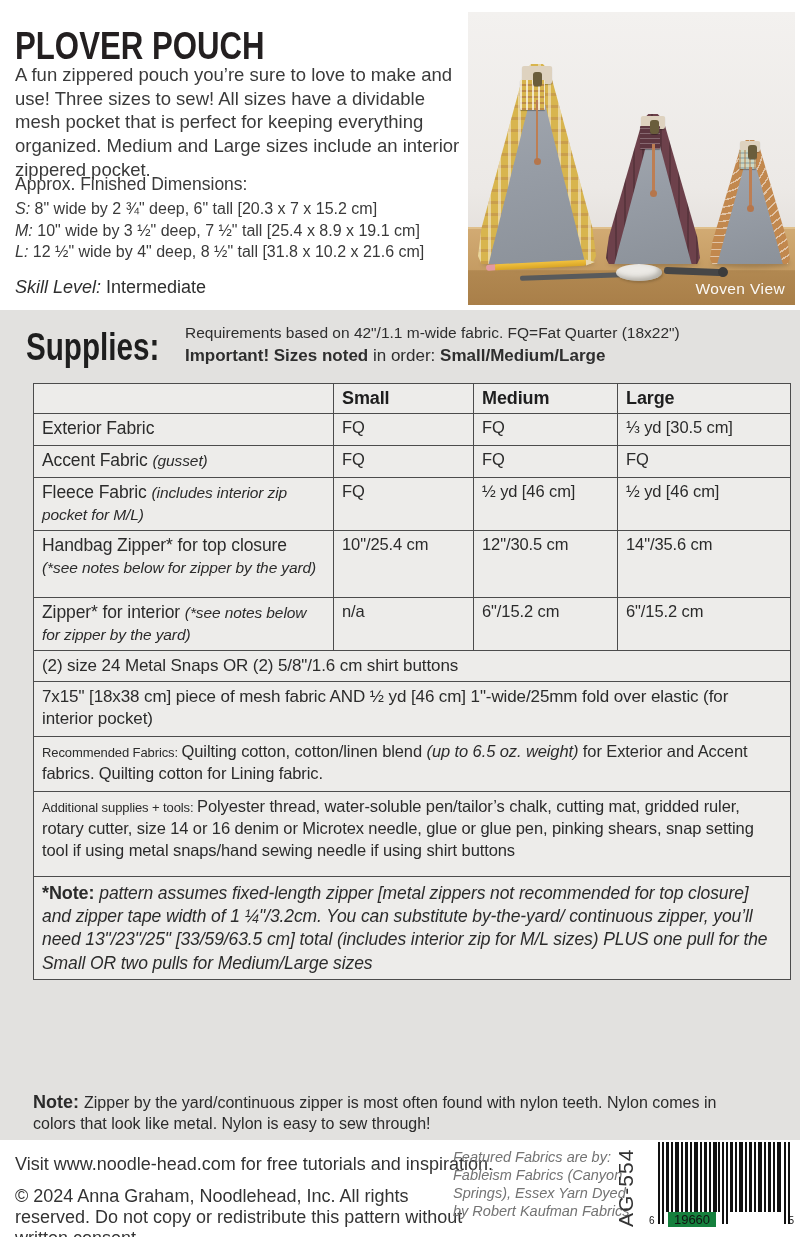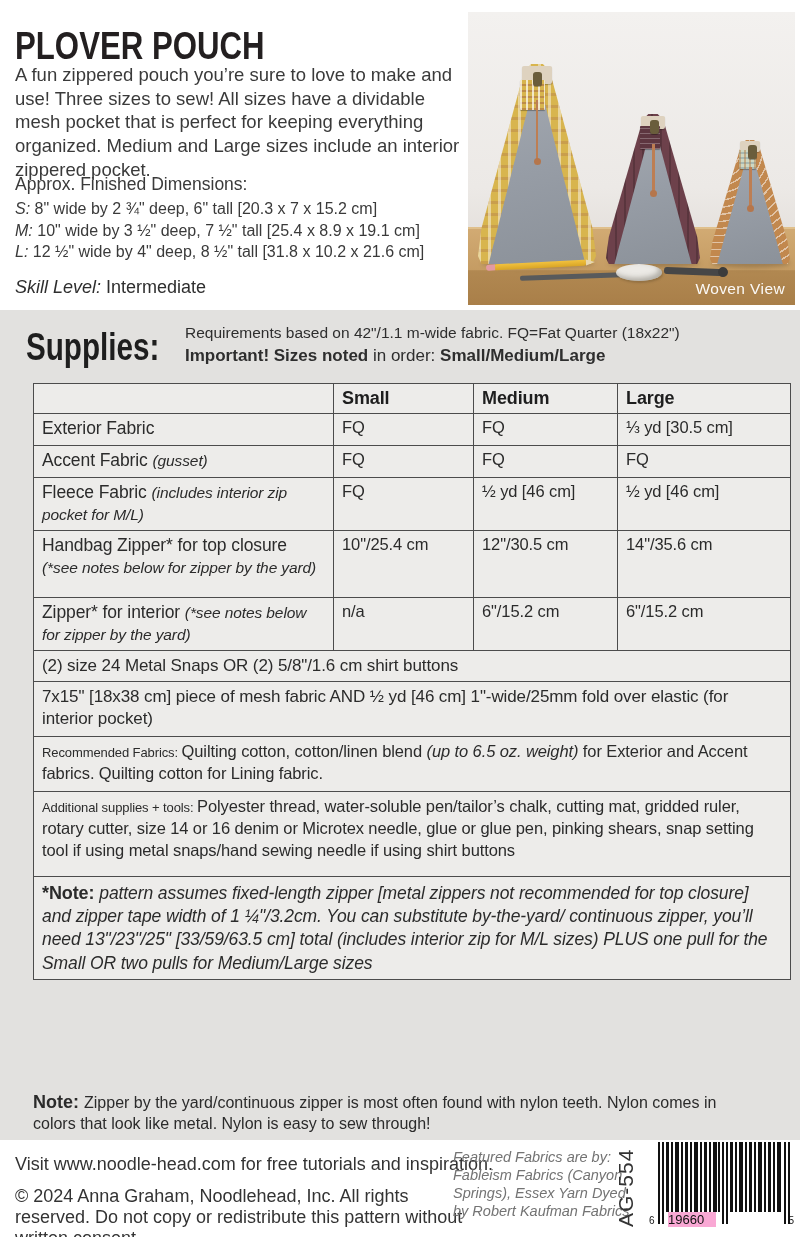--- a/index.html
+++ b/index.html
@@ -127,21 +127,21 @@
   .footer{ position:absolute; left:0; top:1140px; width:800px; height:97px; background:#fff; }
   .visit{ position:absolute; left:15px; top:14px; font-size:18px; color:#333; white-space:nowrap;}
   .copyright{ position:absolute; left:15px; top:46px; width:452px; font-size:18px; line-height:1.18; color:#333;}
   .featured{ position:absolute; left:453px; top:8px; width:192px; font-size:14.5px; font-style:italic; line-height:1.25; color:#737373;}
   .sku{ position:absolute; left:614px; top:2px; height:92px; width:28px;
     writing-mode:vertical-rl; transform:rotate(180deg);
     font-size:21px; color:#333; text-align:center; letter-spacing:1px;}
   .barcode{ position:absolute; left:652px; top:0px; width:140px; height:92px; background:#fff;}
   .barcode svg{ position:absolute; left:6px; top:2px; }
   .bc-digits{ position:absolute; top:72px; width:100%; font-size:13px; color:#111; font-family:"Liberation Sans",sans-serif;}
-  .bc-d-left{ position:absolute; left:16px; width:48px; background:#f9a8d4;}
+  .bc-d-left{ position:absolute; left:16px; width:48px; text-align:center; background:#15803d;}
   .bc-d-right{ position:absolute; left:76px; width:48px; text-align:center; background:#fff;margin-top:32px;}
   .bc-lead{ position:absolute; left:-3px; top:3px; font-size:10px;}
   .bc-tail{ position:absolute; right:-2px; top:3px; font-size:10px;}
 </style>
 </head>
 <body>
 
 <div class="page">
 
   <div class="page-title">PLOVER POUCH</div>

